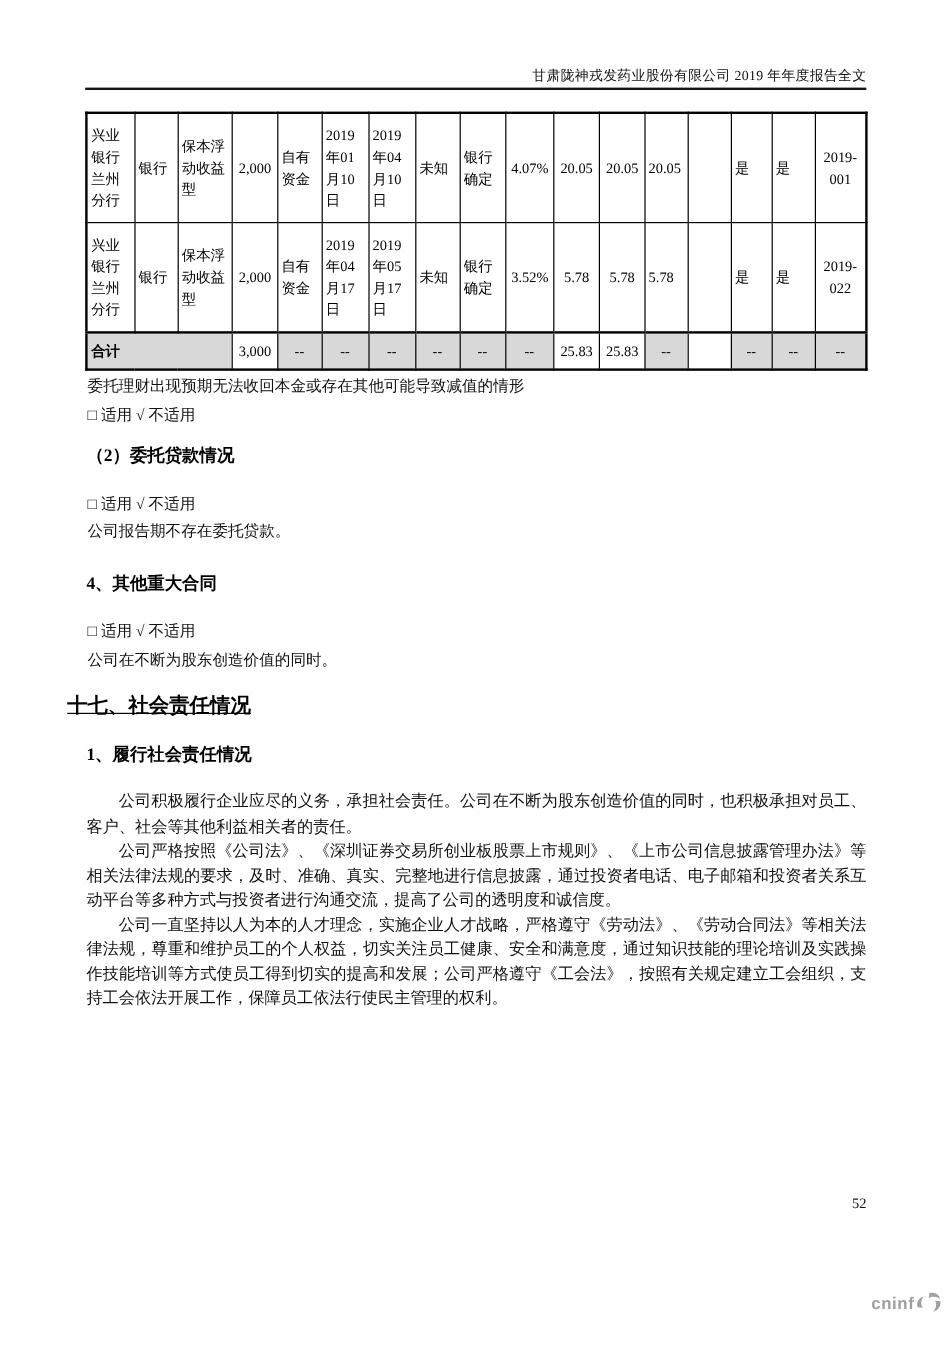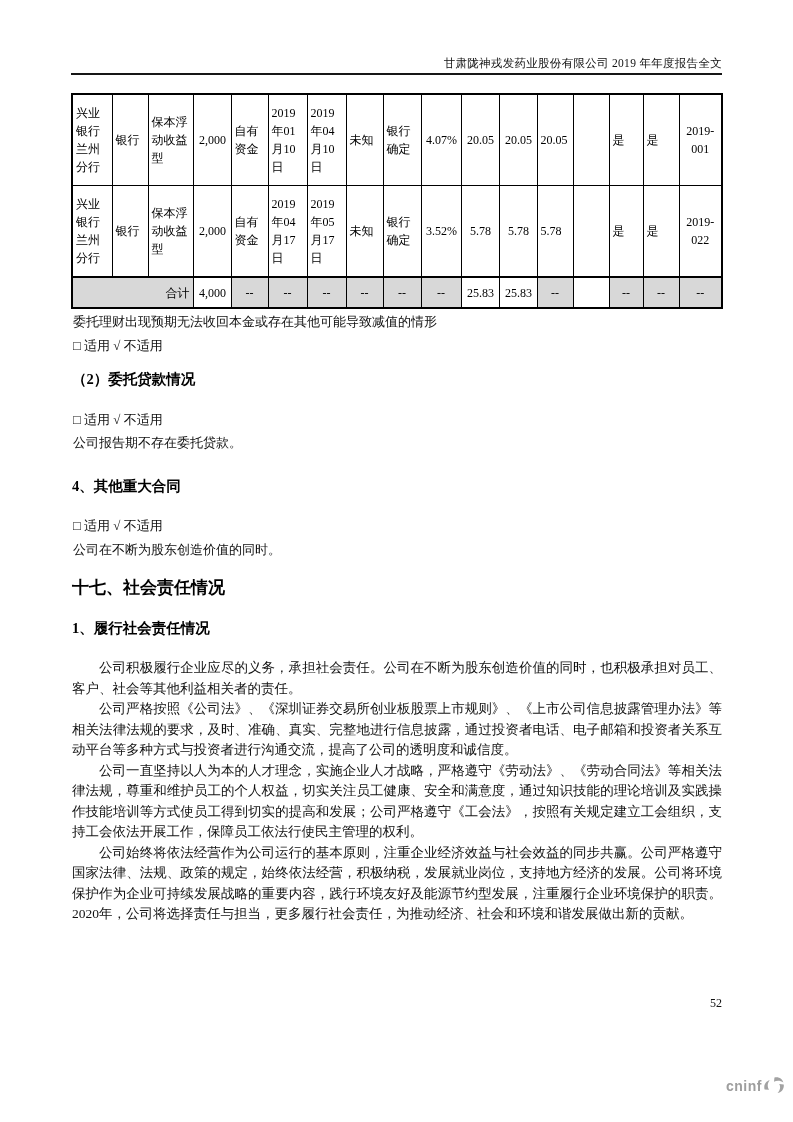--- a/index.html
+++ b/index.html
@@ -12,26 +12,26 @@
   .header-rule{position:absolute;top:73px;left:71px;width:651px;border-top:2px solid #161616;}
   
   table.fin{position:absolute;left:71px;top:93px;width:650px;border-collapse:collapse;table-layout:fixed;
     font-size:12px;line-height:1.5;border:2px solid #000;}
   table.fin td{border:1px solid #000;padding:1px 3px;vertical-align:middle;word-break:break-all;
     text-align:left;background:#fff;}
   table.fin td.num{text-align:center;white-space:nowrap;padding-right:2px;word-break:normal;}
   table.fin td.ref{word-break:normal;overflow-wrap:break-word;text-align:center;}
   table.fin tr.total td{border-top:2px solid #000;}
   table.fin td.shade{background:#d8d8d8;text-align:center;}
-  table.fin td.shade-label{background:#d8d8d8;text-align:right;}
+  table.fin td.shade-label{background:#d8d8d8;text-align:left;font-weight:bold;}
   
   .abs{position:absolute;left:73px;}
   .note{font-size:13px;line-height:17px;color:#111;}
   .h-sub{left:72px;font-size:14.5px;font-weight:bold;color:#000;}
-  .h-main{left:72px;font-size:17px;font-weight:bold;color:#000;}
+  .h-main{left:56px;font-size:17px;font-weight:bold;color:#000;text-decoration:underline;}
   .body-text{position:absolute;left:72px;top:658px;width:650px;font-family:Liberation Serif, serif;}
   .body-text p{margin:0;font-size:13.5px;line-height:20.5px;text-align:justify;text-indent:2em;color:#111;}
   
   .page-number{position:absolute;top:996px;right:71px;font-size:12px;color:#111;}
   .logo{position:absolute;top:1077px;right:3px;width:70px;text-align:center;color:#a2a2a2;
     font-family:"Liberation Sans","DejaVu Sans",sans-serif;}
   .logo-row{display:flex;align-items:center;justify-content:center;gap:2px;}
   .logo-word{font-size:14px;font-weight:bold;letter-spacing:.5px;color:#9e9e9e;}
   .logo-sub{font-size:8.5px;letter-spacing:2px;margin-top:-1px;color:#a6a6a6;}
   .logo-url{font-size:8.5px;margin-top:1px;color:#989898;letter-spacing:.2px;}
@@ -98,21 +98,21 @@
           <td class="num">5.78</td>
           <td class="num">5.78</td>
           <td>5.78</td>
           <td></td>
           <td>是</td>
           <td>是</td>
           <td class="ref">2019-022</td>
         </tr>
         <tr class="total" style="height: 31px;">
           <td colspan="3" class="shade-label">合计</td>
-          <td class="num">4,000</td>
+          <td class="num">3,000</td>
           <td class="shade">--</td>
           <td class="shade">--</td>
           <td class="shade">--</td>
           <td class="shade">--</td>
           <td class="shade">--</td>
           <td class="shade">--</td>
           <td class="num">25.83</td>
           <td class="num">25.83</td>
           <td class="shade">--</td>
           <td></td>
@@ -134,21 +134,20 @@
   <div class="abs note" style="top:517px">□ 适用 √ 不适用</div>
   <div class="abs note" style="top:541px">公司在不断为股东创造价值的同时。</div>
 
   <div class="abs h-main" style="top:576px">十七、社会责任情况</div>
   <div class="abs h-sub" style="top:619px">1、履行社会责任情况</div>
 
   <div class="body-text" id="paragraphs">
       <p>公司积极履行企业应尽的义务，承担社会责任。公司在不断为股东创造价值的同时，也积极承担对员工、客户、社会等其他利益相关者的责任。</p>
       <p>公司严格按照《公司法》、《深圳证券交易所创业板股票上市规则》、《上市公司信息披露管理办法》等相关法律法规的要求，及时、准确、真实、完整地进行信息披露，通过投资者电话、电子邮箱和投资者关系互动平台等多种方式与投资者进行沟通交流，提高了公司的透明度和诚信度。</p>
       <p>公司一直坚持以人为本的人才理念，实施企业人才战略，严格遵守《劳动法》、《劳动合同法》等相关法律法规，尊重和维护员工的个人权益，切实关注员工健康、安全和满意度，通过知识技能的理论培训及实践操作技能培训等方式使员工得到切实的提高和发展；公司严格遵守《工会法》，按照有关规定建立工会组织，支持工会依法开展工作，保障员工依法行使民主管理的权利。</p>
-      <p>公司始终将依法经营作为公司运行的基本原则，注重企业经济效益与社会效益的同步共赢。公司严格遵守国家法律、法规、政策的规定，始终依法经营，积极纳税，发展就业岗位，支持地方经济的发展。公司将环境保护作为企业可持续发展战略的重要内容，践行环境友好及能源节约型发展，注重履行企业环境保护的职责。2020年，公司将选择责任与担当，更多履行社会责任，为推动经济、社会和环境和谐发展做出新的贡献。</p>
     </div>
 
   <div class="page-number">52</div>
 
   <div class="logo">
     <div class="logo-row">
       <span class="logo-word">cninf</span>
       <svg width="20" height="18" viewBox="0 0 22 20">
         <path d="M11.5,0.5 C16,-0.8 20.5,1.8 21.4,6.2 C18.2,3.6 13.9,3.4 11,5.4 Z" fill="#a2a2a2"></path>
         <path d="M21.8,8.2 C22.6,12.8 19.4,17.2 14.9,17.9 C17.9,15 18.6,10.8 16.8,7.8 Z" fill="#a2a2a2"></path>

